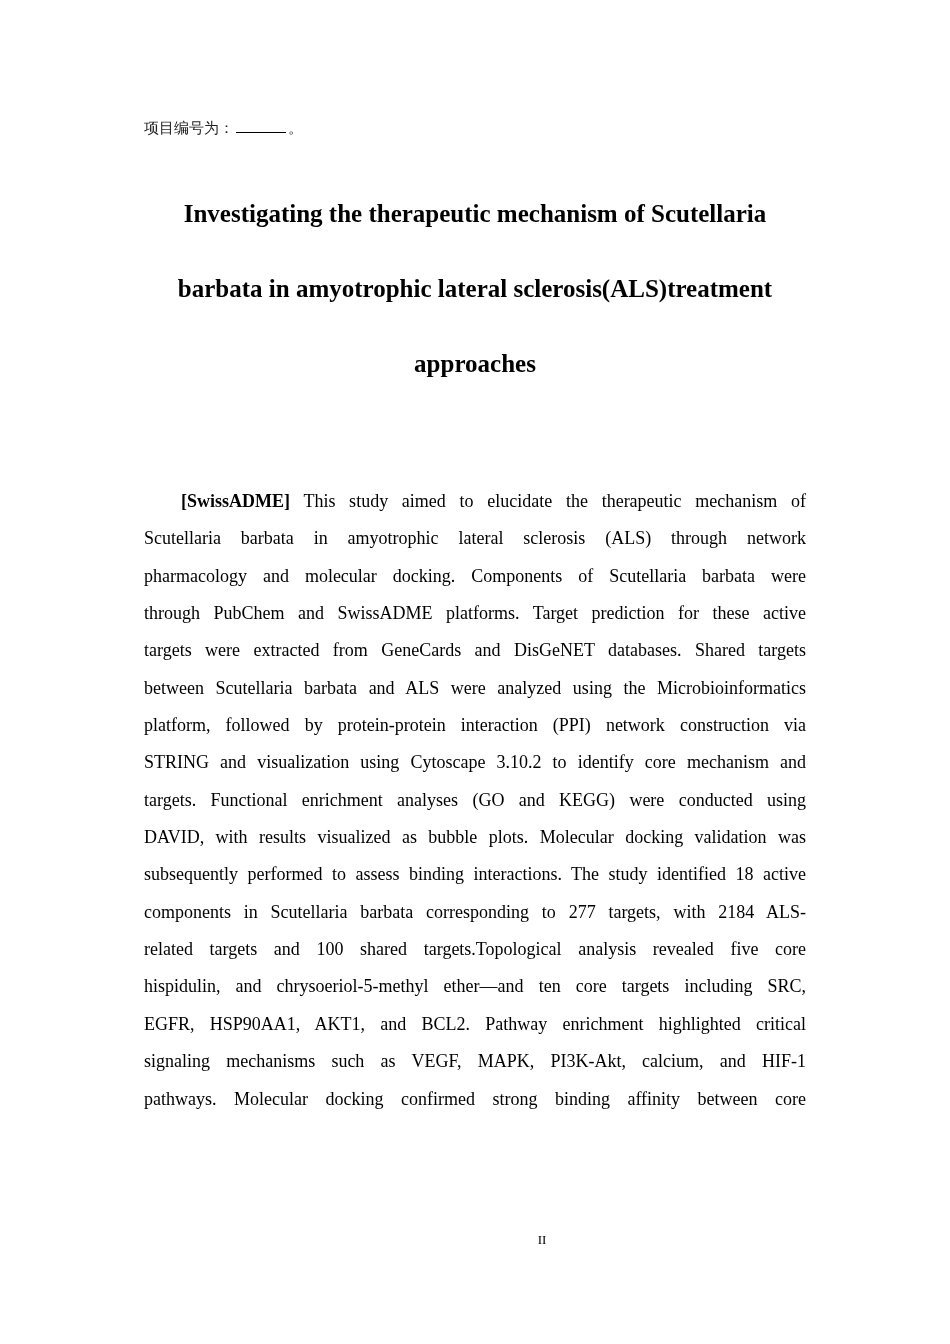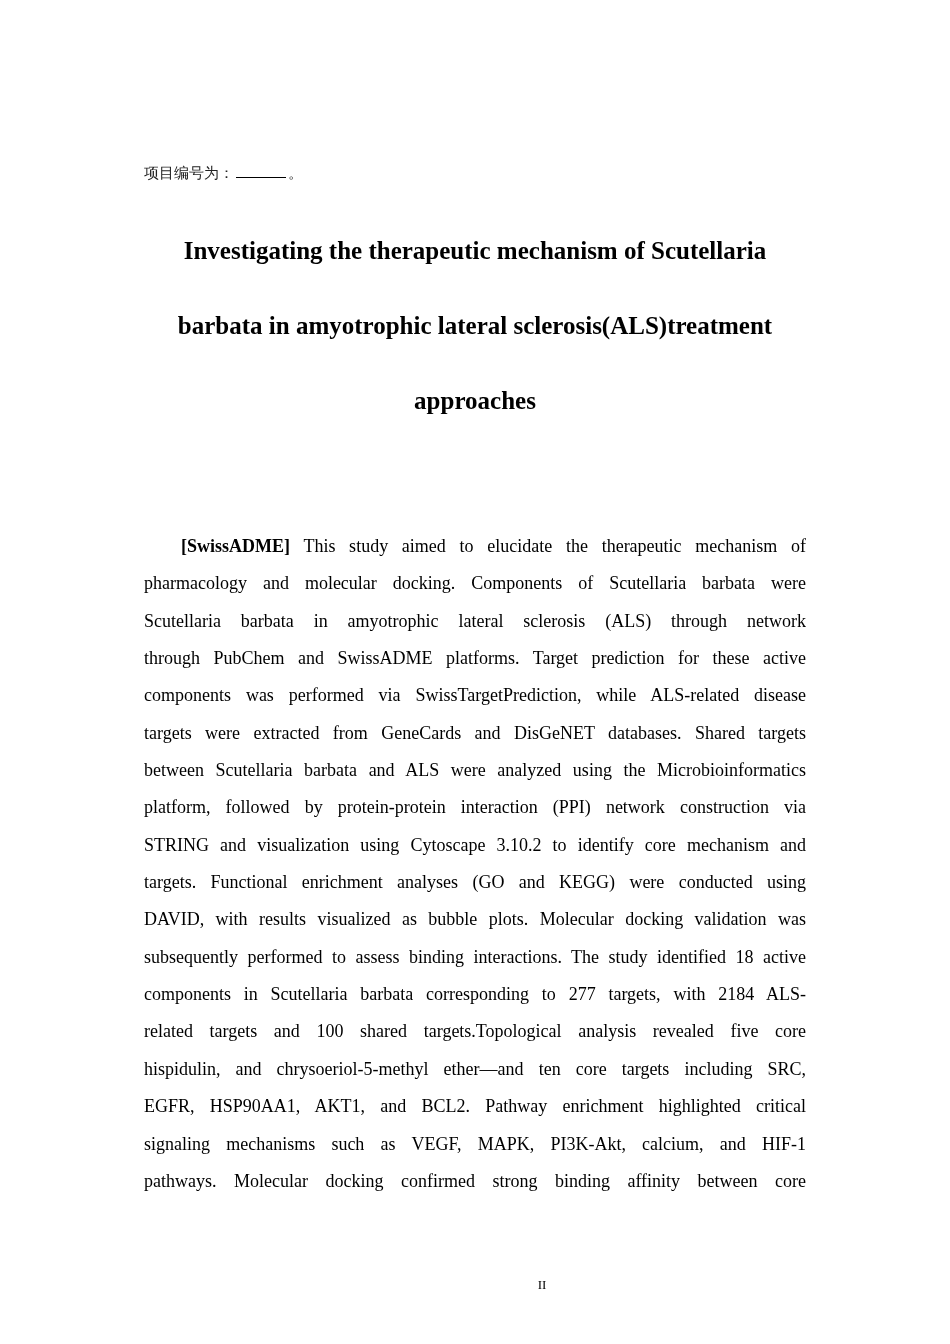--- a/index.html
+++ b/index.html
@@ -13,21 +13,20 @@
       position: relative;
       overflow: hidden;
       font-family: "Liberation Serif", "DejaVu Serif", serif;
       color: #000000;
     }
     .page {
       position: absolute;
       left: 0; top: 0;
       width: 950px;
       height: 1156px;
-      margin-top: 45px;
     }
     .project-line {
       position: absolute;
       left: 144px;
       top: 118px;
       font-family: "DejaVu Sans", "Liberation Sans", sans-serif;
       font-size: 15px;
       color: #222;
       white-space: nowrap;
     }
@@ -36,21 +35,21 @@
       width: 50px;
       border-bottom: 1.5px solid #000;
       height: 14px;
       vertical-align: baseline;
       margin: 0 2px;
     }
     .title {
       position: absolute;
       left: 144px;
       width: 662px;
-      top: 168px;
+      top: 176px;
       text-align: center;
       font-family: "Liberation Serif", serif;
       font-weight: bold;
       font-size: 25px;
       line-height: 75px;
     }
     .title-line {
       display: block;
       white-space: nowrap;
     }
@@ -106,30 +105,27 @@
     <span class="title-line">Investigating the therapeutic mechanism of Scutellaria</span>
     <span class="title-line">barbata in amyotrophic lateral sclerosis(ALS)treatment</span>
     <span class="title-line">approaches</span>
   </div>
 
   <div class="abstract">
     <div class="abs-line first">
         <span class="justify-wrap"><span class="abs-label">[SwissADME]</span><span> This study aimed to elucidate the therapeutic mechanism of</span></span>
       </div>
     <div class="abs-line">
+        <span class="justify-wrap">Scutellaria barbata in amyotrophic lateral sclerosis (ALS) through network</span>
+      </div>
+    <div class="abs-line">
         <span class="justify-wrap">pharmacology and molecular docking. Components of Scutellaria barbata were</span>
       </div>
     <div class="abs-line">
-        <span class="justify-wrap">Scutellaria barbata in amyotrophic lateral sclerosis (ALS) through network</span>
-      </div>
-    <div class="abs-line">
         <span class="justify-wrap">through PubChem and SwissADME platforms. Target prediction for these active</span>
-      </div>
-    <div class="abs-line">
-        <span class="justify-wrap">components was performed via SwissTargetPrediction, while ALS-related disease</span>
       </div>
     <div class="abs-line">
         <span class="justify-wrap">targets were extracted from GeneCards and DisGeNET databases. Shared targets</span>
       </div>
     <div class="abs-line">
         <span class="justify-wrap">between Scutellaria barbata and ALS were analyzed using the Microbioinformatics</span>
       </div>
     <div class="abs-line">
         <span class="justify-wrap">platform, followed by protein-protein interaction (PPI) network construction via</span>
       </div>

